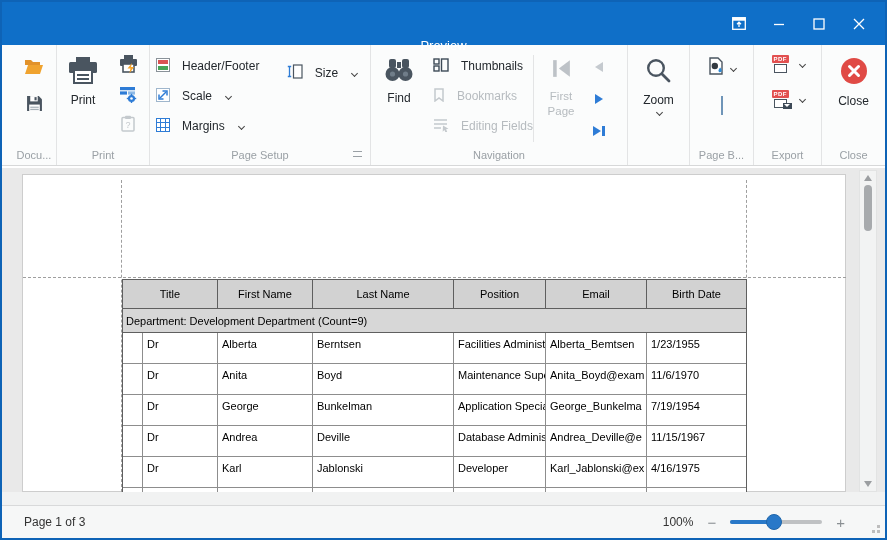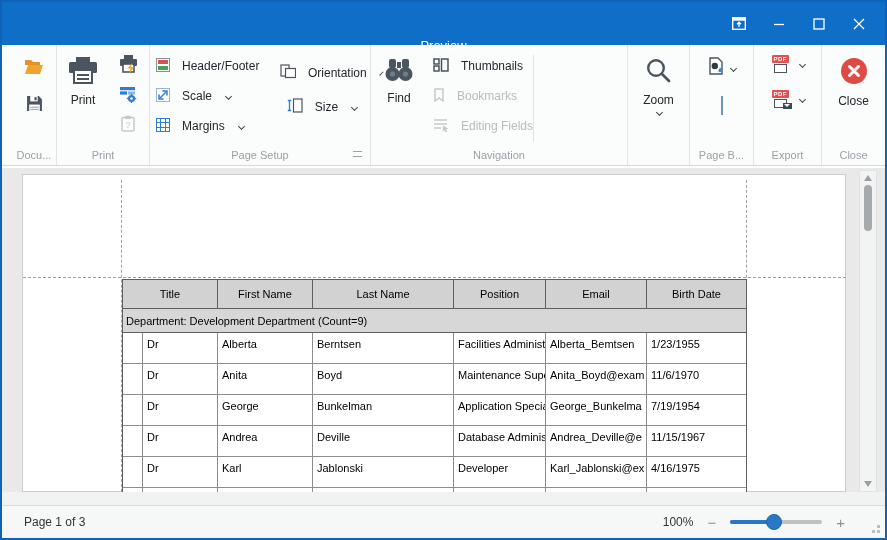--- a/index.html
+++ b/index.html
@@ -208,30 +208,20 @@
               <svg width="14" height="14" viewBox="0 0 14 14">
                   <rect x="0.5" y="0.5" width="13" height="13" fill="#fff" stroke="#2e7cd6"></rect>
                   <path d="M4.5 0.5 V13.5 M9.5 0.5 V13.5 M0.5 4.5 H13.5 M0.5 9.5 H13.5" stroke="#2e7cd6" stroke-width="1"></path>
                 </svg>
             </span>
             <span>Margins</span>
             <span class="chev"></span>
           </div>
         </div>
         <div class="col" style="width:96px; justify-content:flex-start; gap:10px; padding-top:10px;">
-          <div class="btn-sm" style="height:24px;">
-            <span>
-              <svg width="16" height="15" viewBox="0 0 16 15">
-                  <rect x="1" y="1" width="8" height="11" fill="#fff" stroke="#4a5560" stroke-width="1.2"></rect>
-                  <rect x="5.5" y="4.5" width="10" height="9" fill="#fff" stroke="#4a5560" stroke-width="1.2"></rect>
-                </svg>
-            </span>
-            <span>Orientation</span>
-            <span class="chev"></span>
-          </div>
           <div class="btn-sm" style="height:24px;justify-content:center;">
             <span>
               <svg width="16" height="15" viewBox="0 0 16 15">
                   <path d="M2.5 2.5 v10 M0.8 2.5 h3.4 M0.8 12.5 h3.4" stroke="#2e7cd6" stroke-width="1.3" fill="none"></path>
                   <rect x="6.5" y="1" width="8.5" height="13" fill="#fff" stroke="#4a5560" stroke-width="1.2"></rect>
                 </svg>
             </span>
             <span>Size</span>
             <span class="chev"></span>
           </div>
@@ -282,20 +272,49 @@
             <span>
               <svg width="16" height="14" viewBox="0 0 16 14">
                   <path d="M1 2 H14 M1 6 H14 M1 10 H8" stroke="#c4c9cd" stroke-width="1.6"></path>
                   <path d="M10 7.5 l5.5 3.2 -2.4 .6 1.1 2.5 -1.7 .7 -1.1-2.5 -1.7 1.7z" fill="#c4c9cd"></path>
                 </svg>
             </span>
             <span>Editing Fields</span>
           </div>
         </div>
         <div class="sep-v"></div>
+        <div style="display:flex;">
+          <div class="btn-big dis" style="width:46px; font-size:11.5px; line-height:1.25; text-align:center;">
+            <span>
+              <svg width="23" height="23" viewBox="0 0 22 22">
+                  <rect x="3" y="3" width="3.4" height="16" fill="#bdc2c7"></rect>
+                  <path d="M19 3 L8.5 11 L19 19z" fill="#bdc2c7"></path>
+                </svg>
+            </span>
+            <span>First Page</span>
+          </div>
+          <div class="col" style="width:30px; align-items:center; gap:14px; padding-top:8px;">
+            <span>
+              <svg width="12" height="12" viewBox="0 0 12 12">
+                  <path d="M10 1 L2 6 L10 11z" fill="#c5cacf"></path>
+                </svg>
+            </span>
+            <span>
+              <svg width="12" height="12" viewBox="0 0 12 12">
+                  <path d="M2 1 L10 6 L2 11z" fill="#2e7cd6"></path>
+                </svg>
+            </span>
+            <span>
+              <svg width="14" height="12" viewBox="0 0 14 12">
+                  <path d="M1 1 L9 6 L1 11z" fill="#2e7cd6"></path>
+                  <rect x="10" y="1" width="3" height="10" fill="#2e7cd6"></rect>
+                </svg>
+            </span>
+          </div>
+        </div>
       </div>
       <div class="grp-label">Navigation</div>
     </div>
 
     <div class="grp" style="width:62px;">
       <div class="grp-body" style="justify-content:center;">
         <div class="btn-big">
           <span>
             <svg width="27" height="27" viewBox="0 0 27 27">
                 <circle cx="11" cy="11" r="7.8" fill="none" stroke="#4a5560" stroke-width="2.4"></circle>

